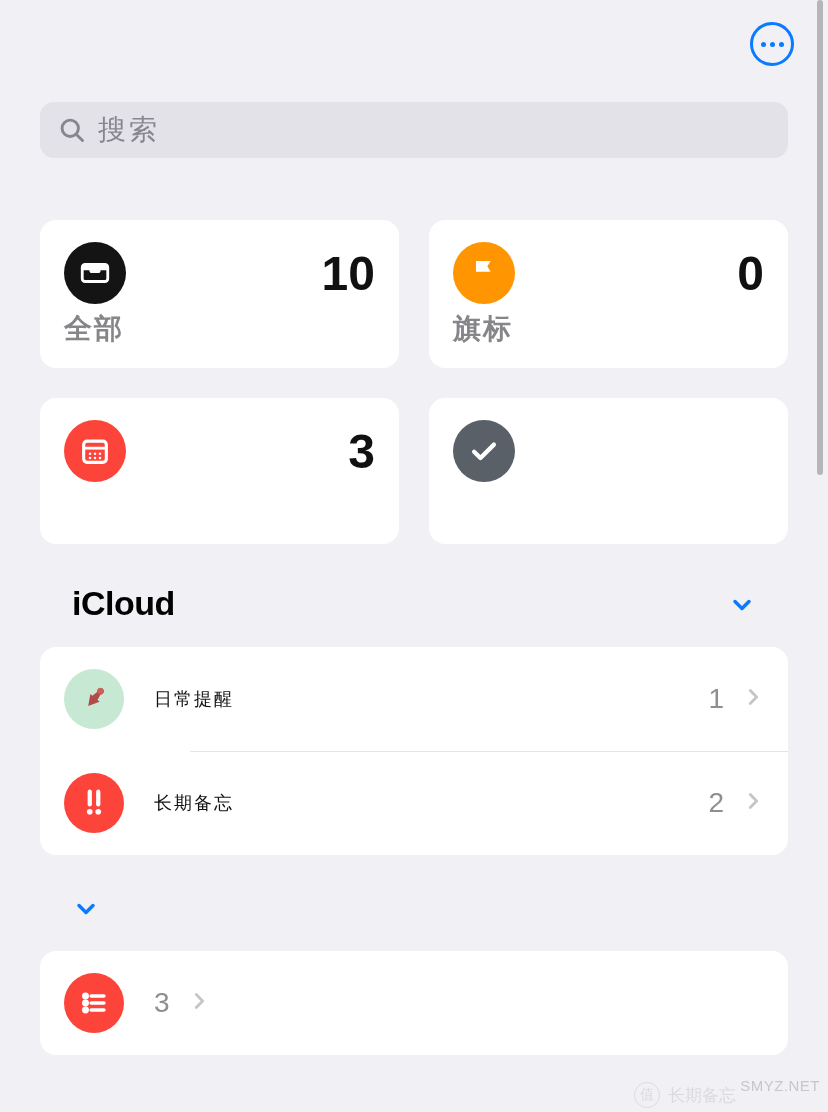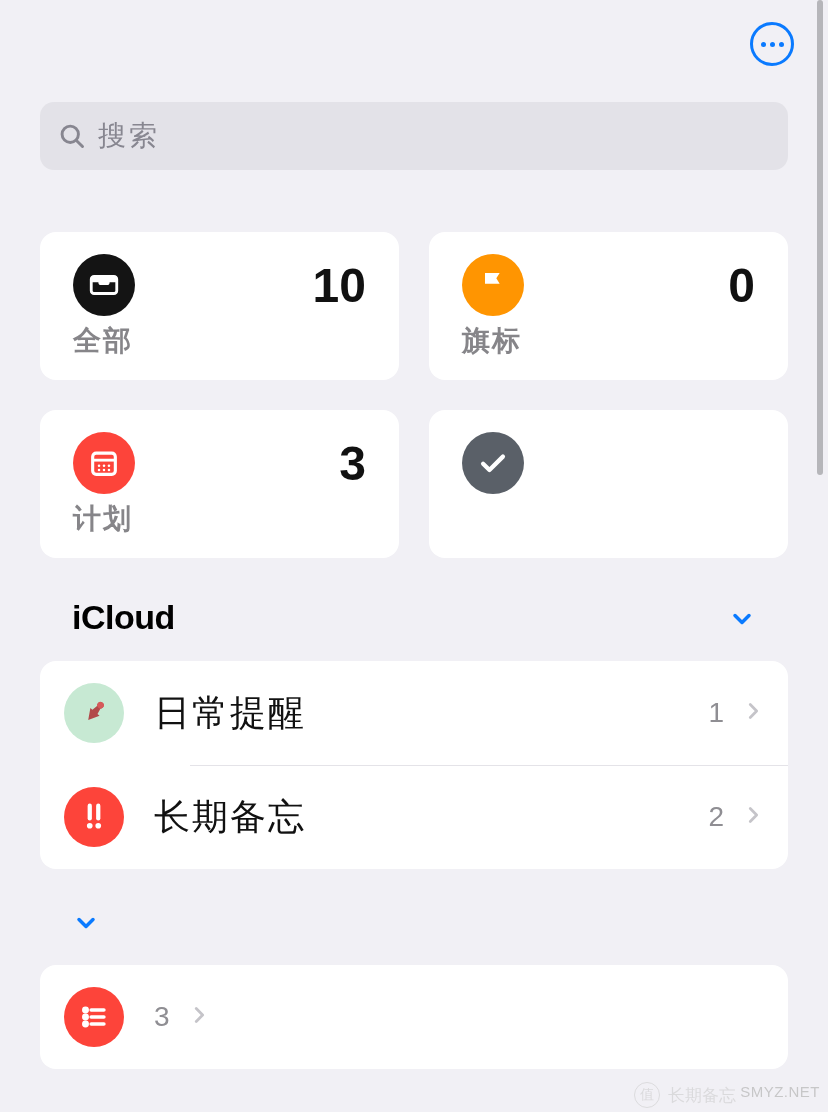--- a/index.html
+++ b/index.html
@@ -35,21 +35,21 @@
     cursor: pointer;
   }
   .more-dots { display: flex; gap: 4px; }
   .more-dots span { width: 5px; height: 5px; border-radius: 50%; background: #0a7aff; }
 
   .content { padding: 0 40px; }
 
   .search {
     background: #e3e2e8;
     border-radius: 14px;
-    height: 68px;
+    height: 56px;
     display: flex;
     align-items: center;
     padding: 0 18px;
     gap: 12px;
     margin-top: 14px;
   }
   .search-input {
     border: none; background: transparent; outline: none;
     font-size: 28px;
     letter-spacing: 3px;
@@ -60,21 +60,21 @@
 
   .cards {
     display: grid;
     grid-template-columns: 1fr 1fr;
     gap: 30px;
     margin-top: 62px;
   }
   .card {
     background: #ffffff;
     border-radius: 16px;
-    padding: 22px 33px 20px;
+    padding: 22px 24px 20px;
     min-height: 146px;
     cursor: pointer;
     display: flex;
     flex-direction: column;
     justify-content: space-between;
   }
   .card-top { display: flex; justify-content: space-between; align-items: center; }
   .card-icon { width: 62px; height: 62px; border-radius: 50%; display: flex; align-items: center; justify-content: center; color: #fff; }
   .ic-all { background: #141414; }
   .ic-flag { background: #ff9501; }
@@ -106,27 +106,27 @@
   }
   .list-row + .list-row::before {
     content: "";
     position: absolute; left: 150px; right: 0px; top: 0;
     height: 1px; background: #e4e3e8;
   }
   .row-icon { width: 60px; height: 60px; border-radius: 50%; display: flex; align-items: center; justify-content: center; margin-right: 30px; flex-shrink: 0; }
   .ric-pin { background: #c7e9d3; }
   .ric-alert { background: #fd443a; }
   .ric-list { background: #fd443a; }
-  .row-label { font-size: 36px; color: #111; letter-spacing: 2px; flex: 1; }
+  .row-label { font-size: 18px; color: #111; letter-spacing: 2px; flex: 1; }
   .row-count { font-size: 28px; color: #8f8e93; margin-right: 18px; }
   .row-chev { flex-shrink: 0; }
 
   .watermark {
     position: absolute;
-    right: 8px; bottom: 12px;
+    right: 8px; bottom: 18px;
     font-size: 15px; color: #bdbdbd; letter-spacing: 0.5px;
     pointer-events: none;
     opacity: 0.8;
   }
   .watermark-zh {
     position: absolute;
     right: 92px; bottom: 4px;
     font-size: 17px; color: #c9c9c9;
     opacity: 0.55;
     pointer-events: none;
@@ -200,21 +200,20 @@
               <circle cx="8.5" cy="14" r="0.9" fill="#fff"></circle>
               <circle cx="12" cy="14" r="0.9" fill="#fff"></circle>
               <circle cx="15.5" cy="14" r="0.9" fill="#fff"></circle>
               <circle cx="8.5" cy="17" r="0.9" fill="#fff"></circle>
               <circle cx="12" cy="17" r="0.9" fill="#fff"></circle>
               <circle cx="15.5" cy="17" r="0.9" fill="#fff"></circle>
             </svg>
         </div>
         <div class="card-count">3</div>
       </div>
-      <div class="card-label">计划</div>
     </div>
 
     <div class="card">
       <div class="card-top">
         <div class="card-icon ic-done">
           <svg width="34" height="34" viewBox="0 0 24 24">
               <path d="M5 12.5l4.5 4.5L19 7.5" fill="none" stroke="#fff" stroke-width="3" stroke-linecap="round" stroke-linejoin="round"></path>
             </svg>
         </div>
         <div class="card-count"></div>

